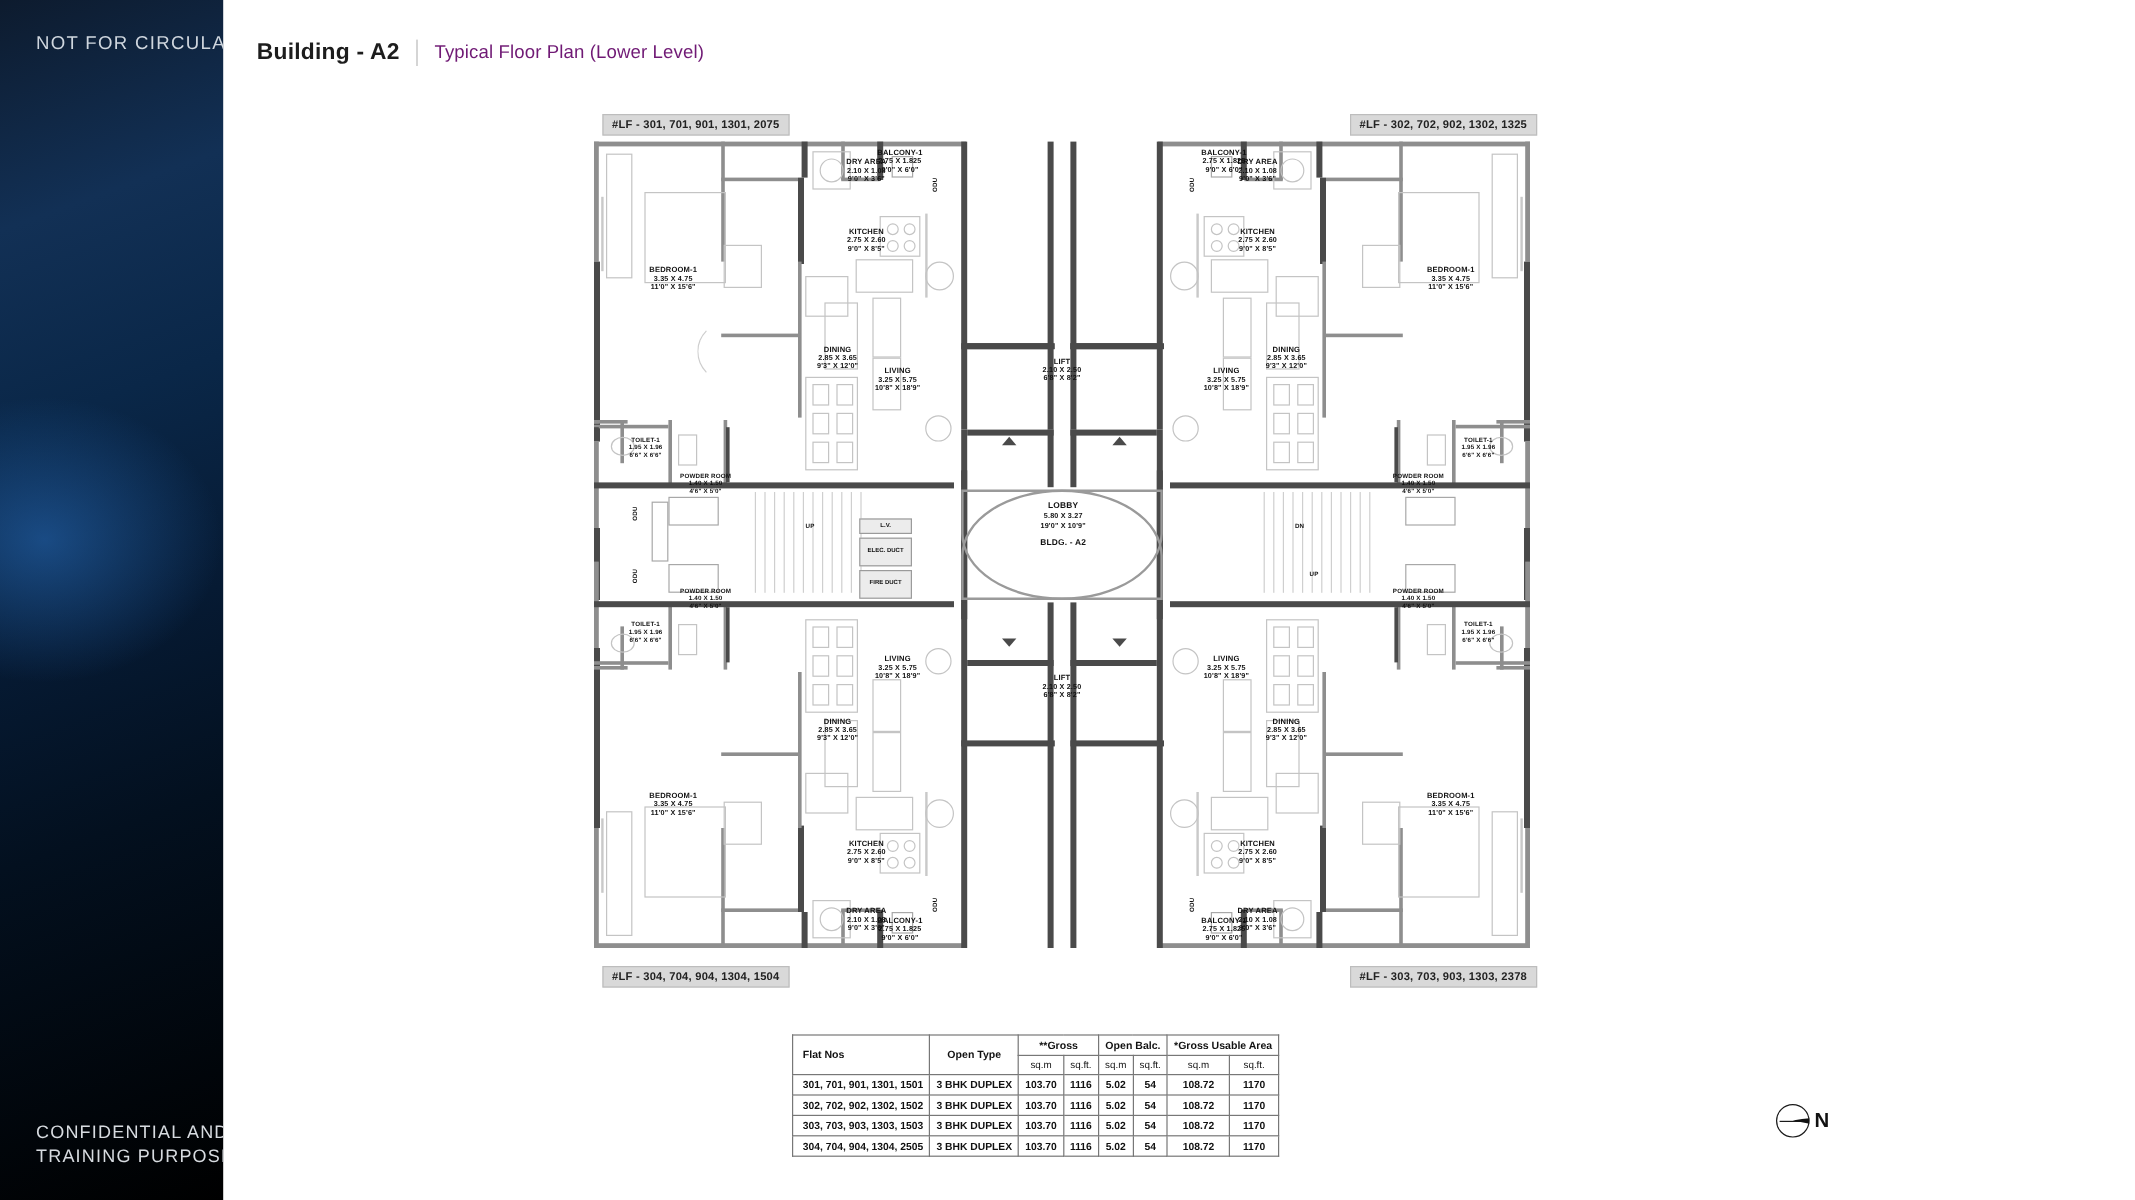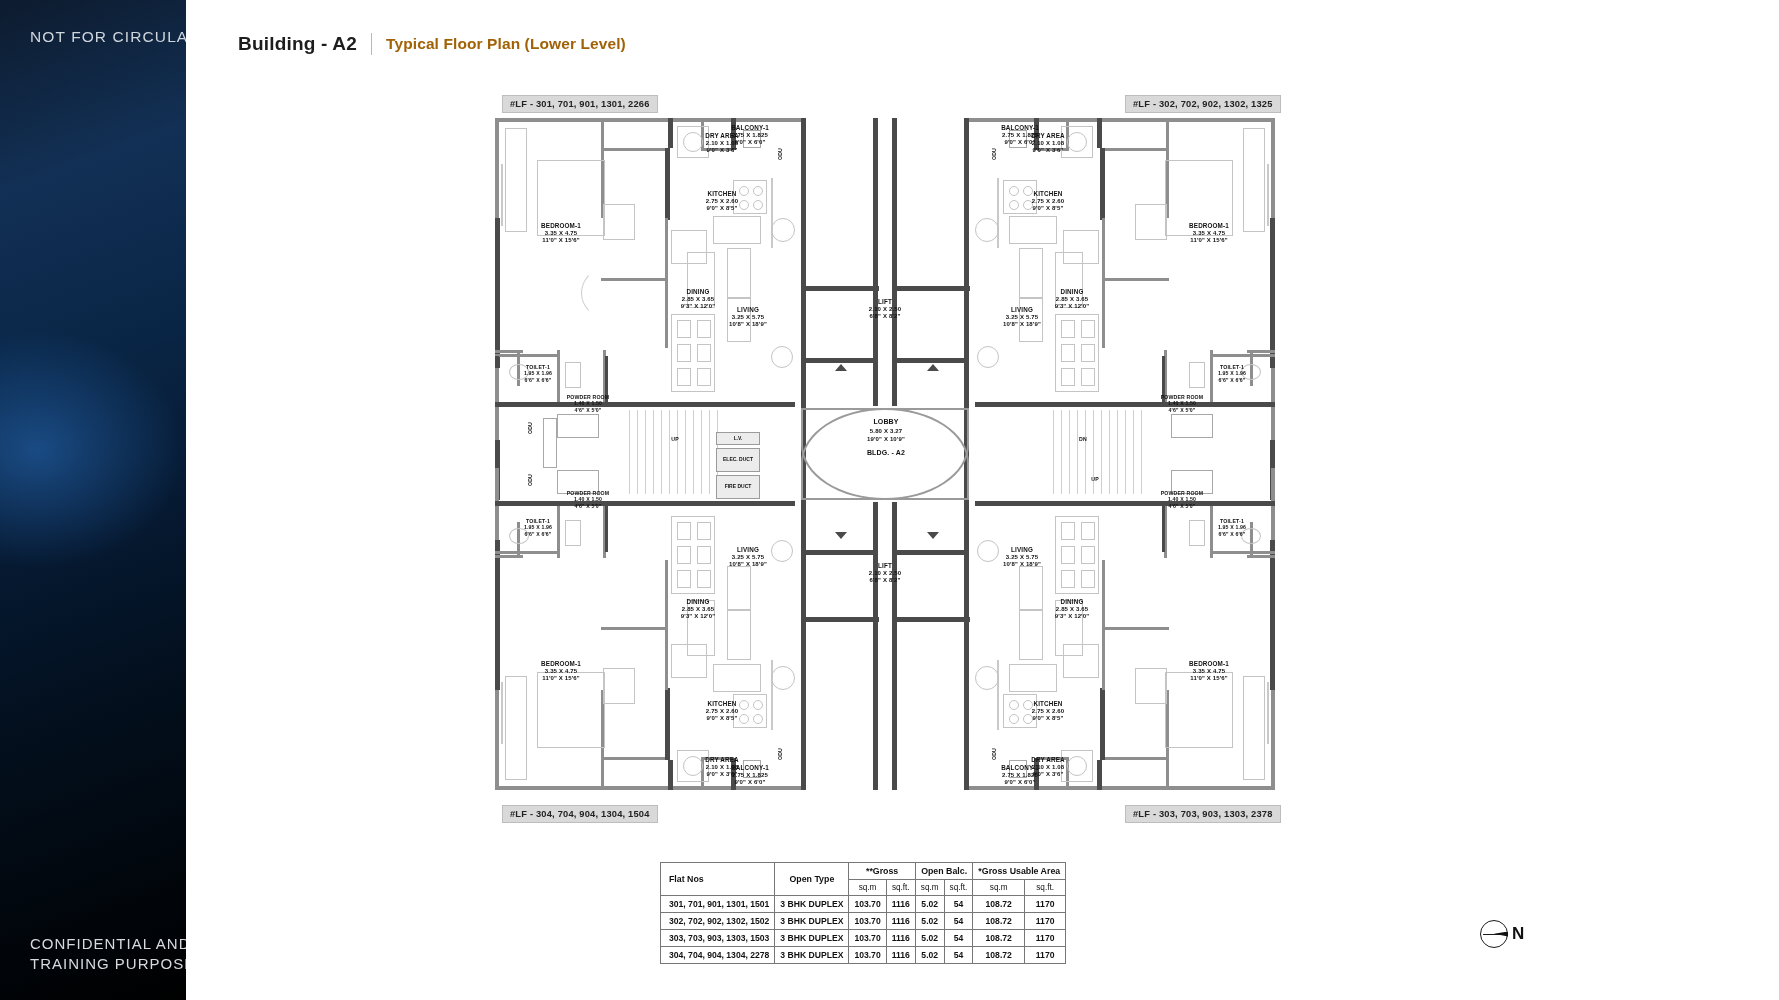--- a/index.html
+++ b/index.html
@@ -21,24 +21,24 @@
 
   
   .right-band { position:absolute; left:1407px; top:0; width:372px; height:1000px;
     background:linear-gradient(200deg,#0a0a0a 0%,#050505 25%,#040c16 48%,#071b30 62%,#03101d 78%,#000000 100%); overflow:hidden;}
   .right-band:after { content:""; position:absolute; left:-40px; top:600px; width:330px; height:300px;
     background:radial-gradient(ellipse at 40% 50%, rgba(25,70,130,.45), rgba(0,0,0,0) 70%); }
   .brand { position:absolute; right:32px; top:14px; text-align:right; color:#e4e7ea;
     font-size:21px; letter-spacing:1.8px; line-height:30px; z-index:3; }
 
   
-  .hdr { position:absolute; left:238px; top:33px; display:flex; align-items:center; gap:14px; }
+  .hdr { position:absolute; left:214px; top:33px; display:flex; align-items:center; gap:14px; }
   .hdr-main { font-size:19px; font-weight:bold; color:#1d1d1d; letter-spacing:.2px; }
   .hdr-div { width:1px; height:22px; background:#b9b9b9; }
-  .hdr-sub { font-size:15.5px; font-weight:bold; color:#a16207; letter-spacing:.1px; }
+  .hdr-sub { font-size:15.5px; font-weight:normal; color:#701a75; letter-spacing:.1px; }
 
   
   .flat-tag { position:absolute; background:#d9d9d9; border:1px solid #bdbdbd;
     font-size:9.3px; font-weight:bold; color:#222; padding:3px 7px; letter-spacing:.2px; white-space:nowrap; }
 
   
   .plan { position:absolute; left:495px; top:118px; width:780px; height:672px; }
   .pl { position:absolute; background:#8e8e8e; }       
   .pl.dark { background:#4a4a4a; }
   .ln { position:absolute; background:#c9c9c9; }        
@@ -96,21 +96,21 @@
     </div>
   </div>
 
 
   <div class="hdr">
     <div class="hdr-main">Building - A2</div>
     <div class="hdr-div"></div>
     <div class="hdr-sub">Typical Floor Plan (Lower Level)</div>
   </div>
 
-  <div class="flat-tag" style="left:502px; top:95px;">#LF - 301, 701, 901, 1301, 2266</div>
+  <div class="flat-tag" style="left:502px; top:95px;">#LF - 301, 701, 901, 1301, 2075</div>
   <div class="flat-tag" style="left:1125px; top:95px;">#LF - 302, 702, 902, 1302, 1325</div>
   <div class="flat-tag" style="left:502px; top:805px;">#LF - 304, 704, 904, 1304, 1504</div>
   <div class="flat-tag" style="left:1125px; top:805px;">#LF - 303, 703, 903, 1303, 2378</div>
 
   <div class="plan">
 
     <div class="pl" style="left:0px;   top:0px;   width:310px; height:4px;"></div>
     <div class="pl" style="left:0px;   top:0px;   width:4px;   height:100px;"></div>
     <div class="pl dark" style="left:0px; top:100px; width:5px; height:150px;"></div>
     <div class="pl" style="left:0px;   top:250px; width:4px;   height:72px;"></div>
@@ -662,21 +662,21 @@
           <td class="left">303, 703, 903, 1303, 1503</td>
           <td>3 BHK DUPLEX</td>
           <td>103.70</td>
           <td>1116</td>
           <td>5.02</td>
           <td>54</td>
           <td>108.72</td>
           <td>1170</td>
         </tr>
         <tr>
-          <td class="left">304, 704, 904, 1304, 2278</td>
+          <td class="left">304, 704, 904, 1304, 2505</td>
           <td>3 BHK DUPLEX</td>
           <td>103.70</td>
           <td>1116</td>
           <td>5.02</td>
           <td>54</td>
           <td>108.72</td>
           <td>1170</td>
         </tr>
       </tbody>
     </table>

